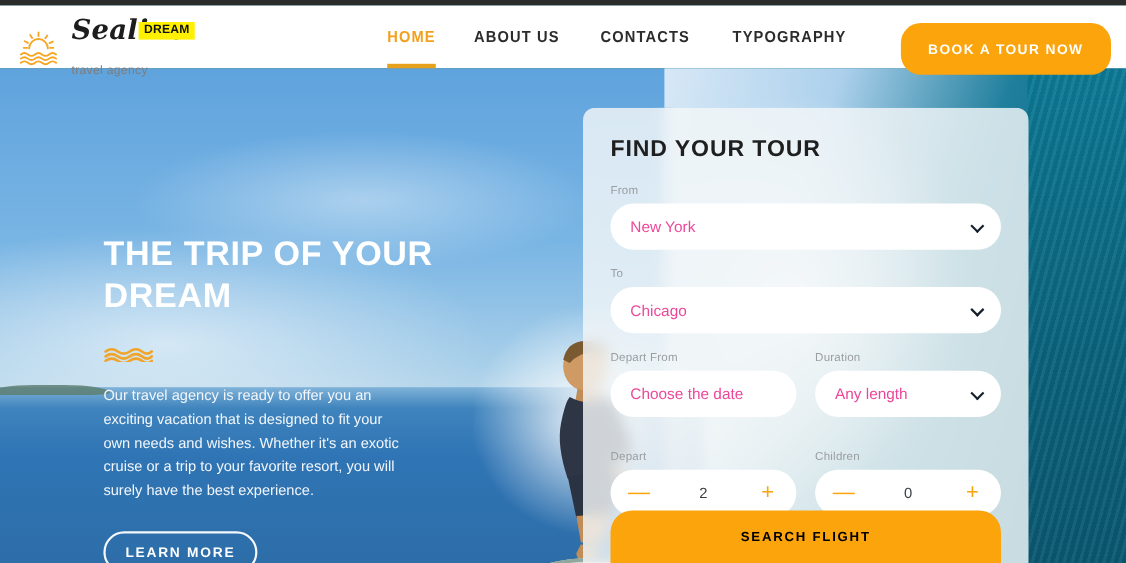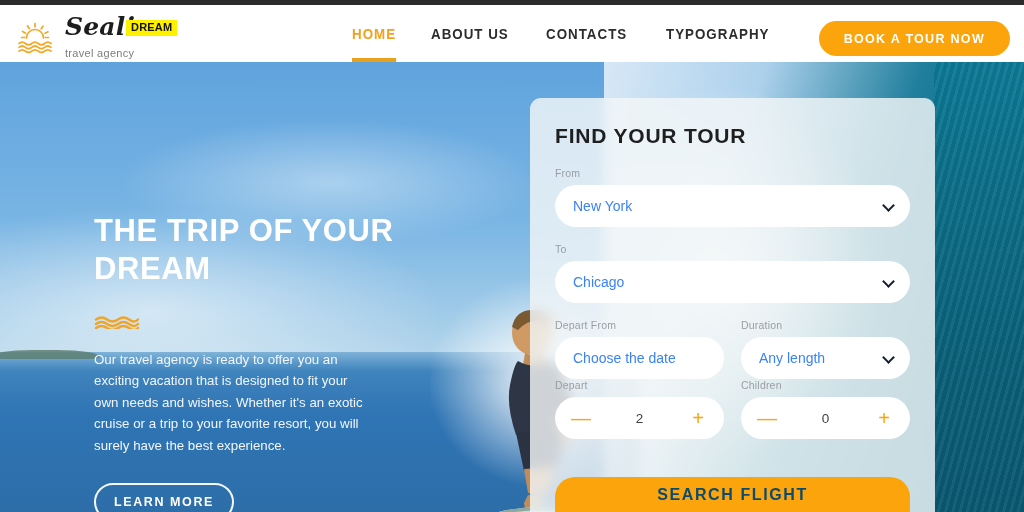--- a/index.html
+++ b/index.html
@@ -28,21 +28,21 @@
   .sun-icon{ width:42px; height:40px; display:block; }
   .logo-text{ position:relative; padding-top:1px; }
   .logo-name{
     font-family:"DejaVu Serif", serif;
     font-style:italic; font-weight:700;
     font-size:25px; color:#1d1d1d; line-height:1;
     letter-spacing:.2px;
   }
   .logo-sub{
     font-size:11px; color:#7d7d7d; letter-spacing:.3px;
-    margin-top:8px;
+    margin-top:19px;
   }
   .free-badge{
     position:absolute; left:126px; top:15px;
     background:#fff000; color:#111;
     font-size:11px; font-weight:700; letter-spacing:.2px;
     padding:2px 5px 3px; line-height:1;
   }
 
   .nav{
     position:absolute; left:352px; top:0; height:57px;
@@ -57,21 +57,21 @@
   }
   .nav-item.active{ color:#f2a01d; }
   .nav-item.active::after{
     content:""; position:absolute; left:0; right:0; bottom:0;
     height:4px; background:#e8a11c;
   }
 
   .book-btn{
     position:absolute; right:14px; top:16px;
     background:#fba40c; color:#fff; border:none;
-    height:35px; padding:0 25px; border-radius:18px;
+    height:47px; padding:0 25px; border-radius:18px;
     font-family:"Liberation Sans Narrow","Liberation Sans",sans-serif;
     font-size:12.5px; font-weight:700; letter-spacing:1.3px;
     text-transform:uppercase; cursor:pointer; white-space:nowrap;
   }
 
   
   .hero{
     position:absolute; left:0; top:62px; width:1024px; height:450px;
     overflow:hidden;
   }
@@ -146,49 +146,49 @@
     color:#1f1f1f; text-transform:uppercase; margin-bottom:19px;
   }
   .field-label{
     font-size:10.5px; color:#9a9ea1; margin-bottom:6px; letter-spacing:.2px;
   }
   .field{
     position:relative; height:42px; background:#fff;
     border-radius:21px; display:flex; align-items:center;
     padding:0 18px; margin-bottom:16px; cursor:pointer;
   }
-  .field-value{ font-size:14px; color:#3b82f6; }
+  .field-value{ font-size:14px; color:#ec4899; }
   .chev{
     position:absolute; right:17px; top:50%;
     width:9px; height:9px; margin-top:-5px;
     border-right:2px solid #15202b; border-bottom:2px solid #15202b;
     transform:rotate(45deg);
   }
   .row{ display:flex; gap:17px; }
   .col{ flex:1; }
-  .col .field{ margin-bottom:0; }
+  .col .field{ margin-bottom:30px; }
 
   .stepper{
     height:42px; background:#fff; border-radius:21px;
     display:flex; align-items:center; justify-content:space-between;
     padding:0 16px; margin-bottom:14px;
   }
   .step-btn{
     background:none; border:none; cursor:pointer;
     color:#fba40c; font-size:20px; font-weight:400;
     line-height:1; width:20px; text-align:center;
   }
   .step-val{ font-size:13.5px; color:#3b3f45; }
 
   .search-btn{
-    position:absolute; left:25px; right:25px; bottom:0; height:35px;
+    position:absolute; left:25px; right:25px; bottom:0; height:48px;
     background:#fba40c; border:none; border-radius:20px 20px 0 0;
-    color:#0c4a6e; cursor:pointer;
-    font-family:"Liberation Sans Narrow","Liberation Sans",sans-serif;
-    font-size:16px; font-weight:700; letter-spacing:1.6px;
+    color:#000000; cursor:pointer;
+    font-family:"Liberation Sans Narrow","Liberation Sans",sans-serif;
+    font-size:12px; font-weight:700; letter-spacing:1.6px;
     text-transform:uppercase;
   }
 </style>
 </head>
 <body>
 
 <div class="top-strip"></div>
 
 <div class="header">
 

